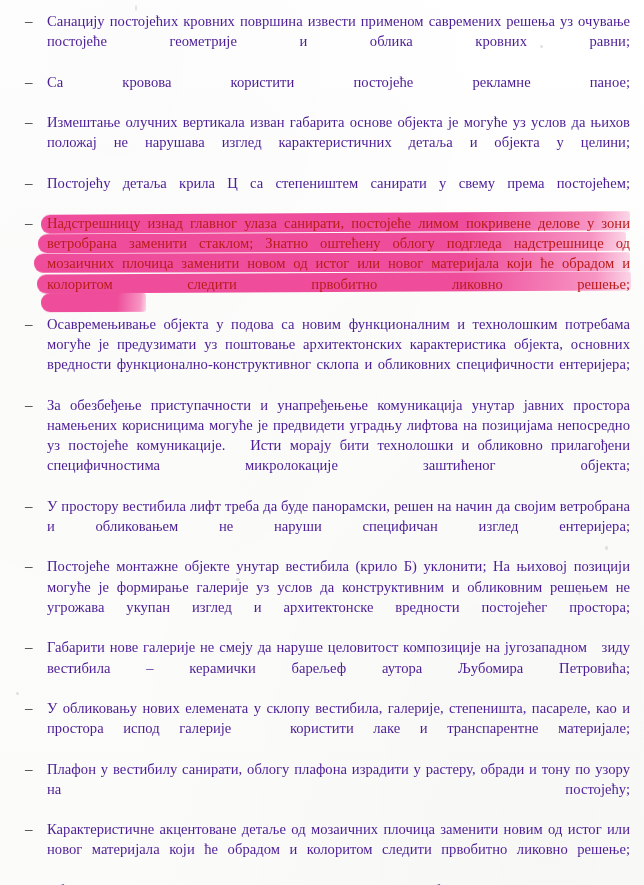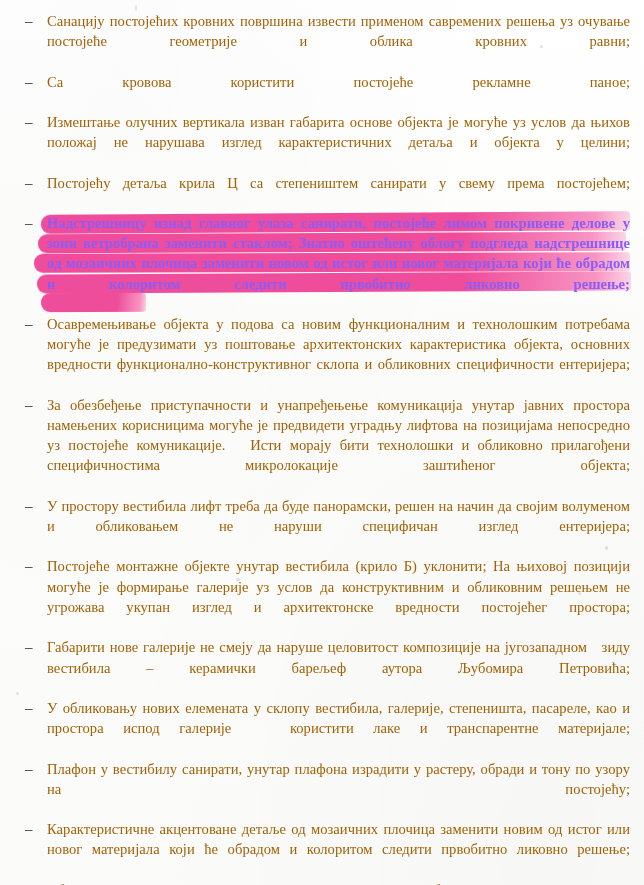--- a/index.html
+++ b/index.html
@@ -57,21 +57,21 @@
     font-size: 15px;
     line-height: 20.2px;
     color: #1a1a1a;
   }
 
   .itext {
     display: block;
     font-family: "Liberation Serif", "DejaVu Serif", serif;
     font-size: 14.6px;
     line-height: 20.2px;
-    color: #a16207;
+    color: #4c1d95;
     text-align: justify;
     text-justify: inter-word;
     letter-spacing: 0.02px;
     word-spacing: 0.2px;
     hyphens: none;
   }
 
   
   .itext::after {
     content: "";
@@ -79,22 +79,22 @@
     width: 100%;
   }
 
   
   .item.highlighted {
     z-index: 2;
   }
   .item.highlighted .itext {
     position: relative;
     z-index: 3;
-    color: #8b5cf6;
-    font-weight: 700;
+    color: #b91c1c;
+    font-weight: 400;
   }
   .hl-layer {
     position: absolute;
     left: 0;
     top: 0;
     width: 644px;
     height: 100%;
     z-index: 1;
     pointer-events: none;
   }
@@ -158,37 +158,37 @@
       <div class="item">
         <span class="dash">–</span>
         <span class="itext">Осавремењивање објекта у подова са новим функционалним и технолошким потребама могуће је предузимати уз поштовање архитектонских карактеристика објекта, основних вредности функционално-конструктивног склопа и обликовних специфичности ентеријера;</span>
       </div>
       <div class="item">
         <span class="dash">–</span>
         <span class="itext">За обезбеђење приступачности и унапређењење комуникација унутар јавних простора намењених корисницима могуће је предвидети уградњу лифтова на позицијама непосредно уз постојеће комуникације.&nbsp;&nbsp; Исти морају бити технолошки и обликовно прилагођени специфичностима микролокације заштићеног објекта;</span>
       </div>
       <div class="item">
         <span class="dash">–</span>
-        <span class="itext">У простору вестибила лифт треба да буде панорамски, решен на начин да својим волуменом и обликовањем не наруши специфичан изглед ентеријера;</span>
+        <span class="itext">У простору вестибила лифт треба да буде панорамски, решен на начин да својим ветробрана и обликовањем не наруши специфичан изглед ентеријера;</span>
       </div>
       <div class="item">
         <span class="dash">–</span>
         <span class="itext">Постојеће монтажне објекте унутар вестибила (крило Б) уклонити; На њиховој позицији могуће је формирање галерије уз услов да конструктивним и обликовним решењем не угрожава укупан изглед и архитектонске вредности постојећег простора;</span>
       </div>
       <div class="item">
         <span class="dash">–</span>
         <span class="itext">Габарити нове галерије не смеју да наруше целовитост композиције на југозападном&nbsp;&nbsp; зиду вестибила – керамички барељеф аутора Љубомира Петровића;</span>
       </div>
       <div class="item">
         <span class="dash">–</span>
         <span class="itext">У обликовању нових елемената у склопу вестибила, галерије, степеништа, пасареле, као и простора испод галерије&nbsp;&nbsp; користити лаке и транспарентне материјале;</span>
       </div>
       <div class="item">
         <span class="dash">–</span>
-        <span class="itext">Плафон у вестибилу санирати, унутар плафона израдити у растеру, обради и тону по узору на постојећу;</span>
+        <span class="itext">Плафон у вестибилу санирати, облогу плафона израдити у растеру, обради и тону по узору на постојећу;</span>
       </div>
       <div class="item">
         <span class="dash">–</span>
         <span class="itext">Карактеристичне акцентоване детаље од мозаичних плочица заменити новим од истог или новог материјала који ће обрадом и колоритом следити првобитно ликовно решење;</span>
       </div>
       <div class="item">
         <span class="dash">–</span>
         <span class="itext">Облоге подова и зидова од камених плоча унутар вестибила, као и других јавних и службених простора задржати уз неопходне радове на санацији истих;</span>
       </div>
     </div>

